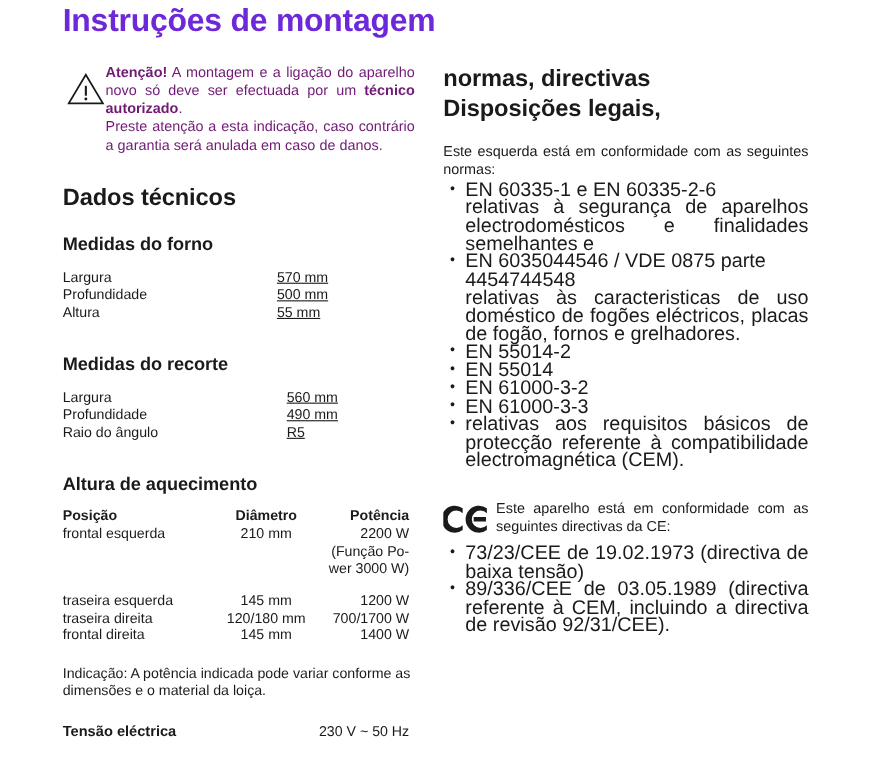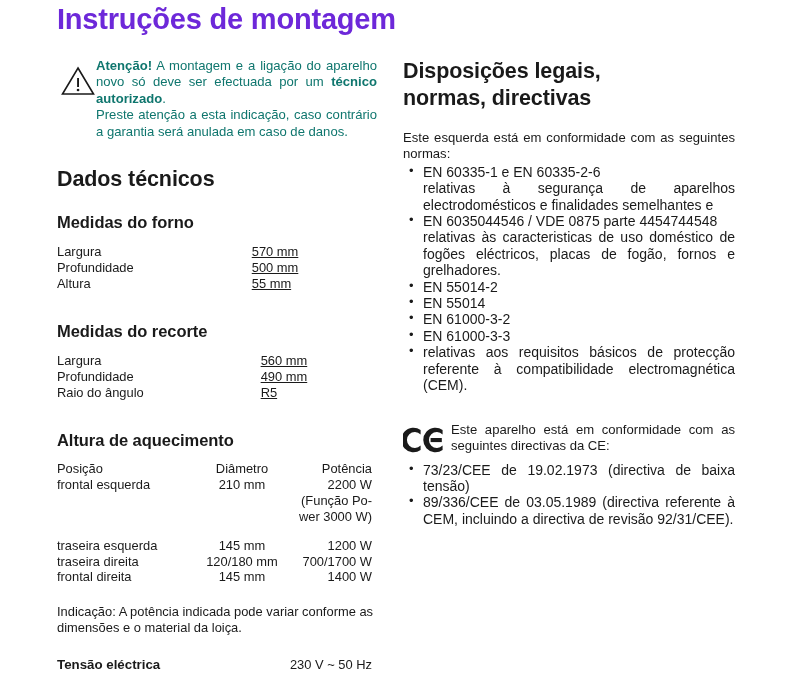--- a/index.html
+++ b/index.html
@@ -59,21 +59,21 @@
     left: 4px;
     top: 8px;
     width: 34px;
     height: 30px;
   }
   .warn-text {
     margin-left: 39px;
     font-size: 13.1px;
     line-height: 16.4px;
     text-align: justify;
-    color: #0f766e;
+    color: #701a75;
   }
   .warn-text b { font-weight: bold; }
   .warn-p2 { text-align: justify; }
 
   
   .h1-sec {
     font-size: 21.5px;
     font-weight: bold;
     line-height: 26px;
     margin: 26px 0 0 0;
@@ -117,21 +117,21 @@
     margin-top: 11px;
     font-size: 12.9px;
     line-height: 15.9px;
   }
   .zones-table td, .zones-table th {
     padding: 0;
     vertical-align: top;
     white-space: nowrap;
     font-weight: normal;
   }
-  .zones-table thead th { font-weight: normal; padding-bottom: 0px; }
+  .zones-table thead th { font-weight: bold; padding-bottom: 0px; }
   .zones-table .c-pos { text-align: left; width: 140px; }
   .zones-table .c-dia { text-align: center; width: 90px; }
   .zones-table .c-pot { text-align: right; }
   .zones-table tr.gap td { height: 13px; }
 
   .note {
     margin-top: 19px;
     font-size: 12.9px;
     line-height: 15.9px;
     width: 320px;
@@ -151,21 +151,21 @@
     margin-top: 19px;
     font-size: 13.1px;
     line-height: 16.4px;
     text-align: justify;
     width: 332px;
   }
   ul.bullets {
     list-style: none;
     margin: 1px 0 0 0;
     padding: 0;
-    font-size: 14px;
+    font-size: 18px;
     line-height: 16.4px;
     width: 332px;
   }
   ul.bullets > li {
     position: relative;
     padding-left: 15px;
     margin: 0 0 0 5px;
   }
   ul.bullets > li::before {
     content: "\2022";
@@ -312,22 +312,22 @@
 
     <div class="voltage">
       <span>Tensão eléctrica</span>
       <span class="v-val">230 V ~ 50 Hz</span>
     </div>
   </div>
 
   <div class="col-right">
 
     <div class="h1-right">
+      <div>normas, directivas</div>
       <div>Disposições legais,</div>
-      <div>normas, directivas</div>
     </div>
 
     <div class="intro">Este esquerda está em conformidade com as seguintes normas:</div>
 
     <ul class="bullets">
       <li>
         <span>EN 60335-1 e EN 60335-2-6</span>
         <div class="just">relativas à segurança de aparelhos electrodomésticos e finalidades semelhantes e</div>
       </li>
       <li>

